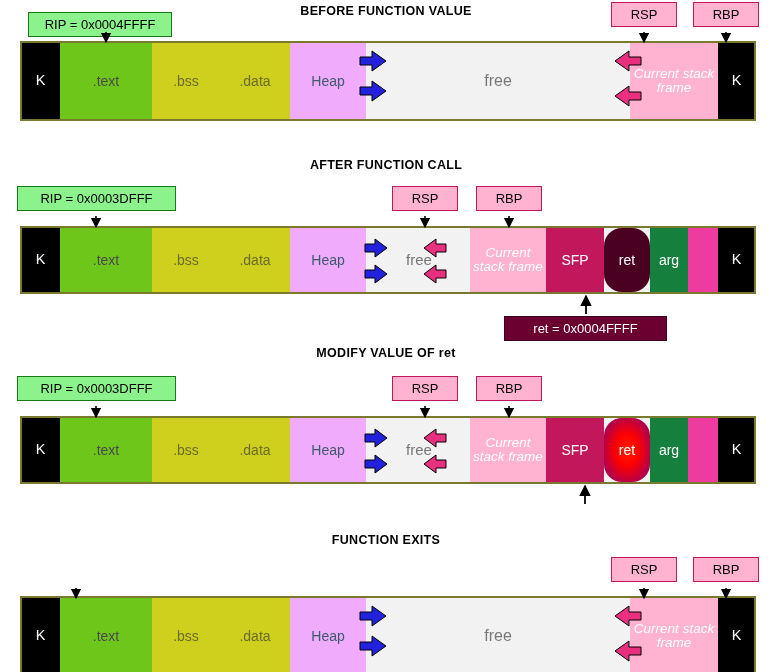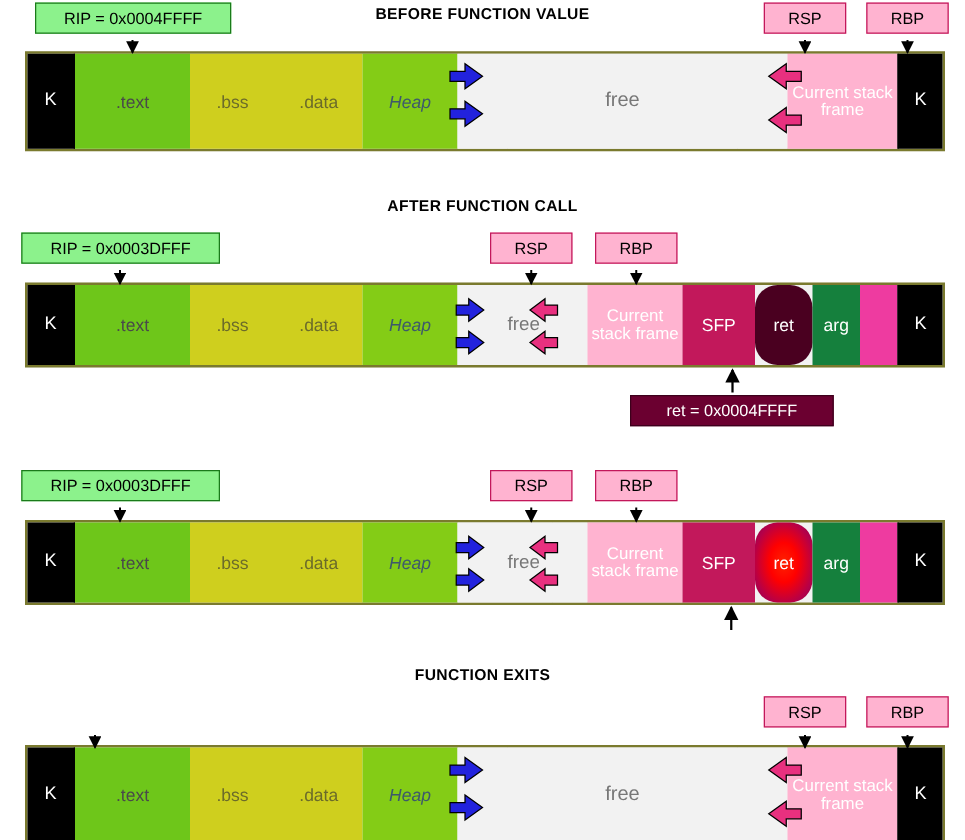--- a/index.html
+++ b/index.html
@@ -30,24 +30,24 @@
     font-size:14px;color:#5a5a5a;
     position:relative;
     overflow:hidden;
     text-align:center;
     line-height:1.05;
   }
   .seg.k{background:#000000;color:#ffffff;font-weight:normal;font-size:14.5px;}
   .seg.text{background:#6ec61a;color:#4a4a4a;}
   .seg.bss{background:#cfcf1e;color:#6b6b2a;}
   .seg.data{background:#cfcf1e;color:#6b6b2a;}
-  .seg.heap{background:#84cc16;color:#3e5a6b;font-style:italic;}
+  .seg.heap{background:#f0abfc;color:#3e5a6b;}
   .seg.free{background:#f2f2f2;color:#777;}
   .seg.arrowzone{background:#f2f2f2;}
-  .seg.curframe{background:#ffb3d0;color:#ffffff;font-size:13.5px;}
+  .seg.curframe{background:#ffb3d0;color:#ffffff;font-size:13.5px;font-style:italic;}
   .seg.sfp{background:#c2185b;color:#ffffff;font-size:14px;}
   .seg.ret{background:#4a0020;color:#ffffff;font-size:14px;border-radius:18px;}
   .seg.ret.hot{
     background:radial-gradient(ellipse at center, #ff2200 0%, #ff0000 35%, #b3004a 75%, #8a0038 100%);
   }
   .seg.arg{background:#15803d;color:#ffffff;font-size:14px;}
   .seg.tail{background:#ee3ba0;}
 
   
   .lbl{
@@ -69,21 +69,21 @@
 
   svg.ovl{position:absolute;left:0;top:0;width:772px;height:672px;pointer-events:none;}
 </style>
 </head>
 <body>
 
 <div class="stage">
 
   <div class="title abs" style="left:236px;top:4px;width:300px;">BEFORE FUNCTION VALUE</div>
 
-  <div class="lbl green" style="left:28px;top:2px;width:157px;">RIP = 0x0004FFFF</div>
+  <div class="lbl green" style="left:28px;top:12px;width:144px;">RIP = 0x0004FFFF</div>
   <div class="lbl pink" style="left:611px;top:2px;width:66px;">RSP</div>
   <div class="lbl pink" style="left:693px;top:2px;width:66px;">RBP</div>
 
   <div class="bar" style="left:20px;top:41px;width:736px;height:80px;">
     <div class="seg k" style="width:38px;border-right:1px solid #000;">K</div>
     <div class="seg text" style="width:92px;">.text</div>
     <div class="seg bss" style="width:68px;">.bss</div>
     <div class="seg data" style="width:70px;">.data</div>
     <div class="seg heap" style="width:76px;">Heap</div>
     <div class="seg arrowzone" style="width:40px;"></div>
@@ -111,20 +111,21 @@
     <div class="seg curframe" style="width:76px;">Current stack frame</div>
     <div class="seg sfp" style="width:58px;">SFP</div>
     <div class="seg ret" style="width:46px;">ret</div>
     <div class="seg arg" style="width:38px;">arg</div>
     <div class="seg tail" style="flex:1;"></div>
     <div class="seg k" style="width:36px;border-left:1px solid #000;">K</div>
   </div>
 
   <div class="lbl dark" style="left:504px;top:316px;width:163px;">ret = 0x0004FFFF</div>
 
+  <div class="title abs" style="left:236px;top:346px;width:300px;">MODIFY VALUE OF ret</div>
 
   <div class="lbl green" style="left:17px;top:376px;width:159px;">RIP = 0x0003DFFF</div>
   <div class="lbl pink" style="left:392px;top:376px;width:66px;">RSP</div>
   <div class="lbl pink" style="left:476px;top:376px;width:66px;">RBP</div>
 
   <div class="bar" style="left:20px;top:416px;width:736px;height:68px;">
     <div class="seg k" style="width:38px;border-right:1px solid #000;">K</div>
     <div class="seg text" style="width:92px;">.text</div>
     <div class="seg bss" style="width:68px;">.bss</div>
     <div class="seg data" style="width:70px;">.data</div>

